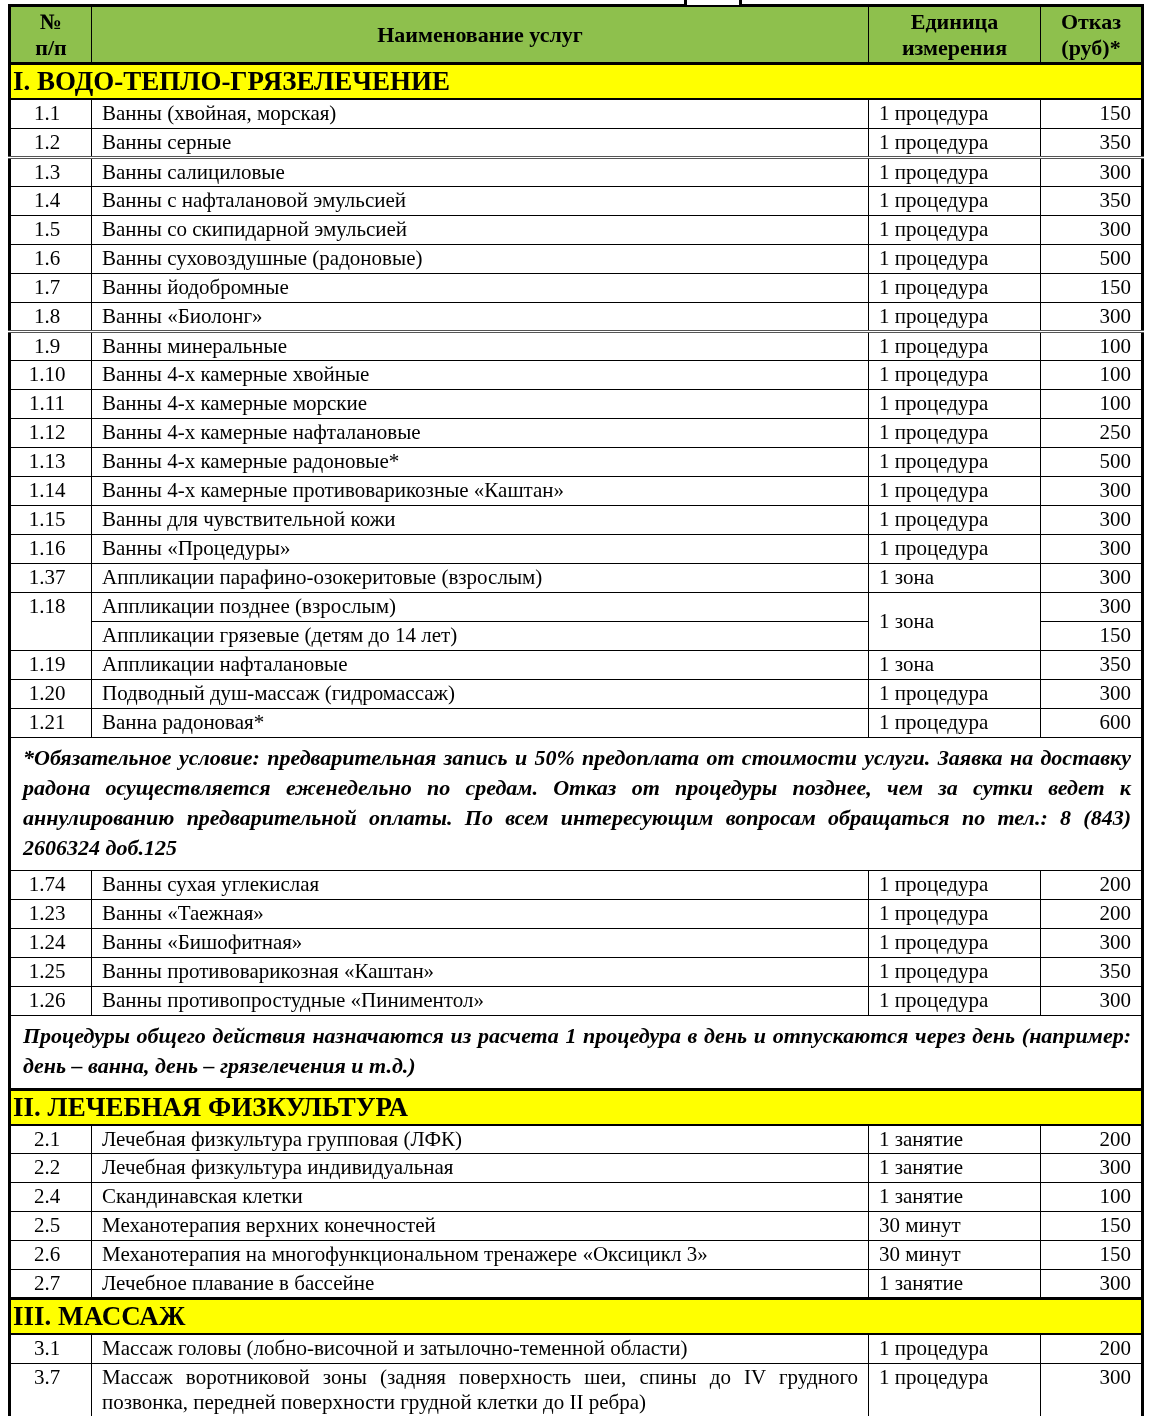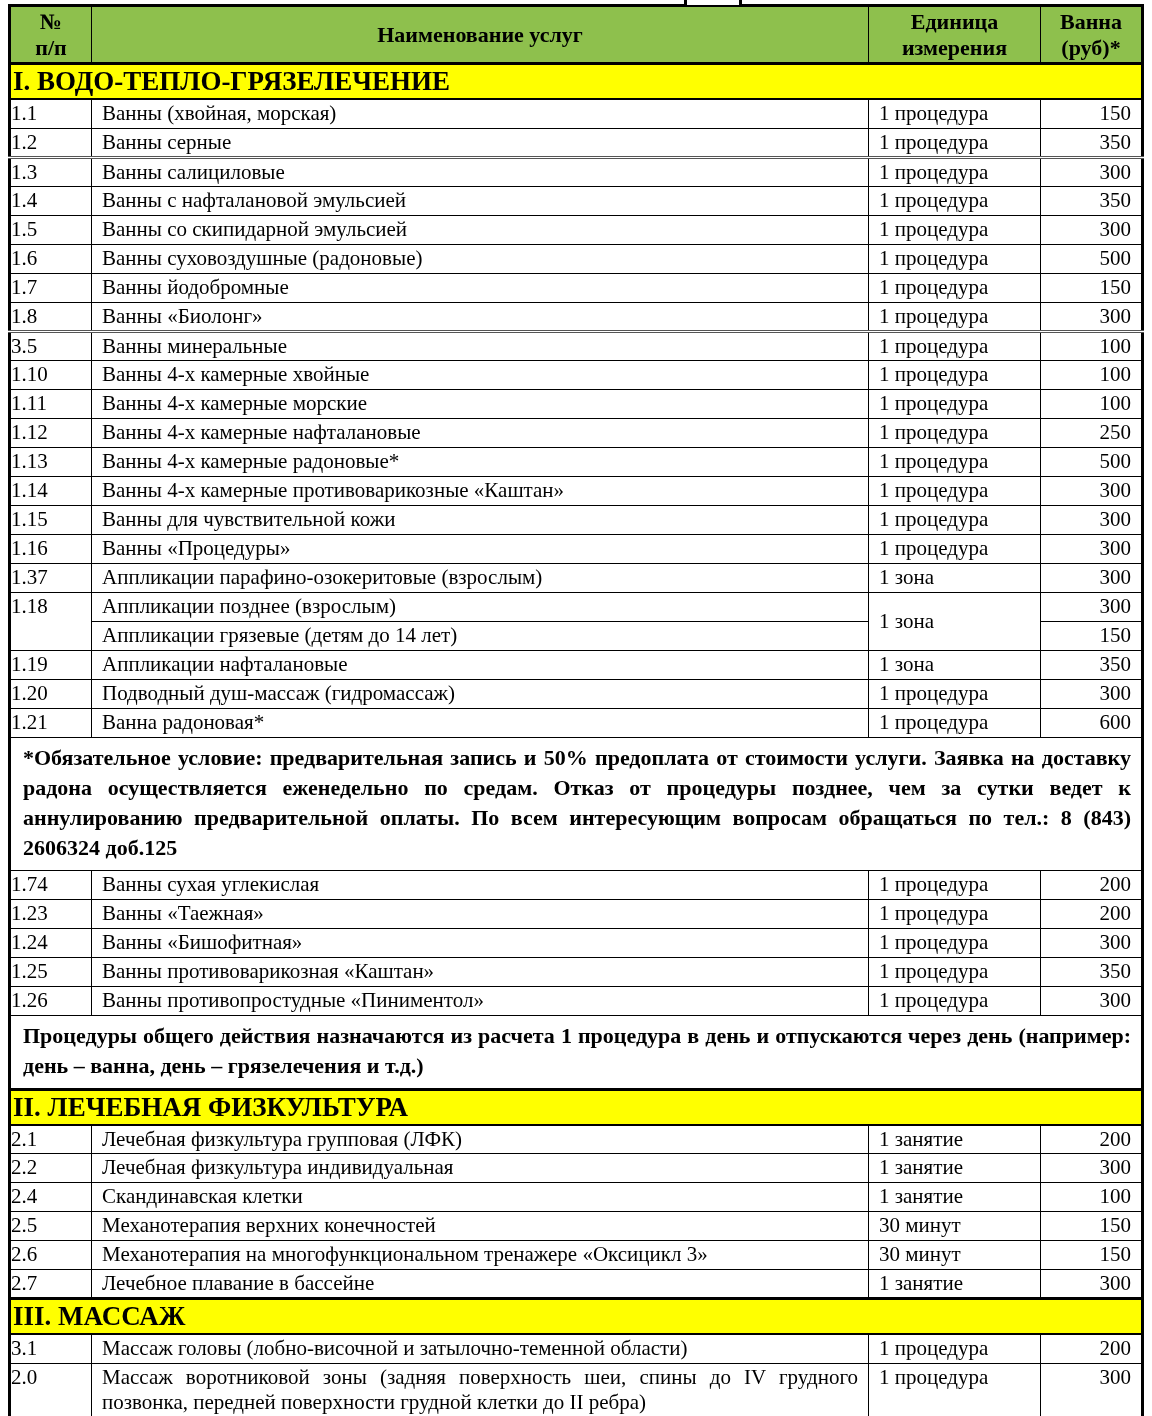--- a/index.html
+++ b/index.html
@@ -13,32 +13,32 @@
     margin:4px 8px 0 8px;border:3px solid var(--border);
   }
   col.c-num{width:82px;} col.c-name{width:auto;} col.c-unit{width:172px;} col.c-price{width:102px;}
   th,td{border:1px solid var(--border);box-sizing:border-box;}
   thead th{
     background:var(--green);font-weight:bold;font-size:22px;line-height:26px;
     text-align:center;vertical-align:middle;height:58px;padding:0 2px;
     white-space:pre-line;border-bottom:3px solid var(--border);
   }
   td{font-size:21px;line-height:25px;vertical-align:top;height:29px;padding:1px 0;}
-  td.num{text-align:left;padding-right:8px;}
+  td.num{text-align:center;padding-right:8px;}
   td.name{text-align:justify;padding-left:10px;padding-right:10px;}
   td.unit{padding-left:10px;}
   td.price{text-align:right;padding-right:10px;}
   td.vmid{vertical-align:middle;}
   td.sec{
     background:var(--yellow);font-weight:bold;font-size:27px;line-height:31px;
     text-align:left;height:35px;padding:1px 2px;
     border-top:3px solid var(--border);border-bottom:2px solid var(--border);
   }
   td.note{
-    font-weight:bold;font-size:22px;line-height:30px;
+    font-weight:bold;font-style:italic;font-size:22px;line-height:30px;
     text-align:justify;padding:5px 10px 7px 12px;height:auto;
   }
   tr.sep td{border-top:3px double #555;}
   .artifact{
     position:absolute;top:0;left:684px;width:58px;height:5px;background:#ffffff;
     border-left:3px solid var(--border);border-right:3px solid var(--border);
     box-sizing:border-box;z-index:2;
   }
 </style>
 </head>
@@ -53,21 +53,21 @@
       <col class="c-unit">
       <col class="c-price">
   </colgroup>
   <thead>
     <tr>
       <th>№
 п/п</th>
       <th>Наименование услуг</th>
       <th>Единица
 измерения</th>
-      <th>Ванна
+      <th>Отказ
 (руб)*</th>
     </tr>
   </thead>
   <tbody>
       <tr>
         <td class="sec" colspan="4">I. ВОДО-ТЕПЛО-ГРЯЗЕЛЕЧЕНИЕ</td>
       </tr>
       <tr>
         <td class="num">1.1</td>
         <td class="name">Ванны (хвойная, морская)</td>
@@ -110,21 +110,21 @@
         <td class="unit">1 процедура</td>
         <td class="price">150</td>
       </tr>
       <tr>
         <td class="num">1.8</td>
         <td class="name">Ванны «Биолонг»</td>
         <td class="unit">1 процедура</td>
         <td class="price">300</td>
       </tr>
       <tr class="sep">
-        <td class="num">3.5</td>
+        <td class="num">1.9</td>
         <td class="name">Ванны минеральные</td>
         <td class="unit">1 процедура</td>
         <td class="price">100</td>
       </tr>
       <tr>
         <td class="num">1.10</td>
         <td class="name">Ванны 4-х камерные хвойные</td>
         <td class="unit">1 процедура</td>
         <td class="price">100</td>
       </tr>
@@ -276,19 +276,19 @@
       <tr>
         <td class="sec" colspan="4">III. МАССАЖ</td>
       </tr>
       <tr>
         <td class="num">3.1</td>
         <td class="name">Массаж головы (лобно-височной и затылочно-теменной области)</td>
         <td class="unit">1 процедура</td>
         <td class="price">200</td>
       </tr>
       <tr>
-        <td class="num">2.0</td>
+        <td class="num">3.7</td>
         <td class="name">Массаж воротниковой зоны (задняя поверхность шеи, спины до IV грудного позвонка, передней поверхности грудной клетки до II ребра)</td>
         <td class="unit">1 процедура</td>
         <td class="price">300</td>
       </tr>
     </tbody>
 </table>
 
 </body></html>

